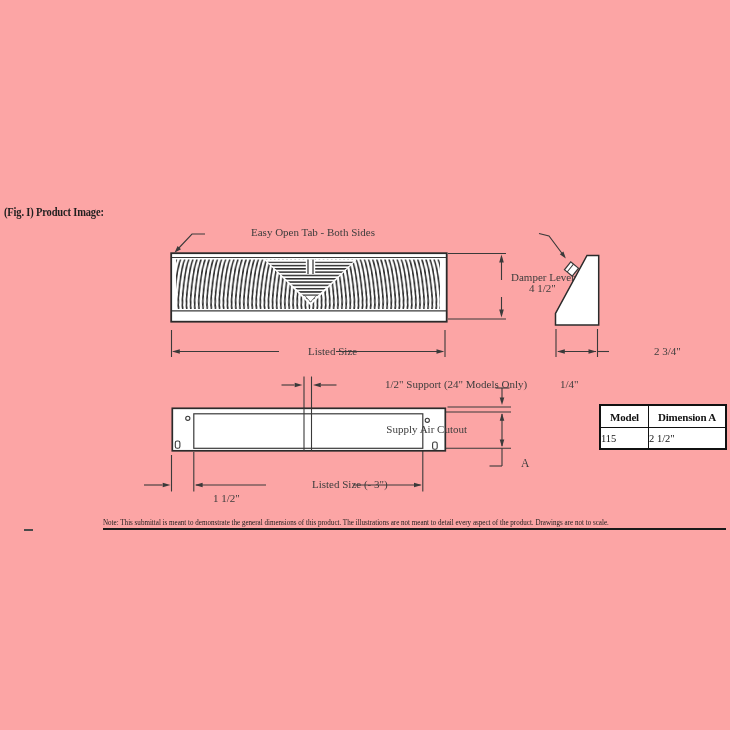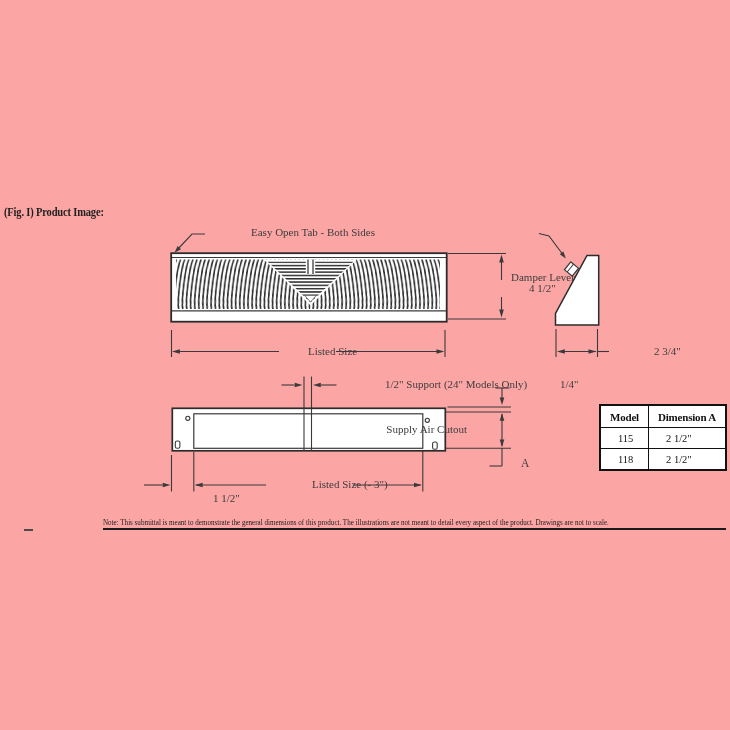--- a/index.html
+++ b/index.html
@@ -8,21 +8,21 @@
   .lbl{position:absolute;font-size:11px;color:#3d3d3d;white-space:nowrap;line-height:1;padding-left:44px;}
   #fig-title{position:absolute;left:4px;top:205px;font-size:12.5px;font-weight:bold;color:#1f1f1f;
              letter-spacing:-0.2px;transform:scaleX(0.84);transform-origin:left top;white-space:nowrap;}
   svg{position:absolute;display:block;}
   #overlay{left:0;top:0;}
   #grille{left:170px;top:252px;}
   .dim-table{position:absolute;left:599px;top:404px;border-collapse:collapse;background:#fff;}
   .dim-table th,.dim-table td{border:1.5px solid #111;padding:0;color:#111;}
   .dim-table{border:2px solid #111;}
   .dim-table th{font-size:11px;font-weight:bold;height:21px;letter-spacing:-0.2px;}
-  .dim-table td{font-size:10.5px;height:20px;padding-left:17px;}
+  .dim-table td{font-size:10.5px;height:20px;}
   .col-model{width:47px;}
   .col-dima{width:76px;}
   #note-text{position:absolute;left:103px;top:518px;font-size:8.3px;color:#1a1a1a;white-space:nowrap;
              transform:scaleX(0.85);transform-origin:left top;}
   #note-rule{position:absolute;left:103px;top:528px;width:623px;height:1.7px;background:#1a1a1a;}
   #stray-dash{position:absolute;left:24px;top:529px;width:9px;height:2px;background:#4a4a4a;}
   #supply-label{left:194px;top:424px;width:229px;text-align:right;}
 </style>
 </head>
 <body>
@@ -158,24 +158,20 @@
   <table class="dim-table">
     <tbody>
         <tr>
       <th class="col-model">Model</th>
       <th class="col-dima">Dimension A</th>
     </tr>
     <tr>
       <td>115</td>
       <td>2 1/2"</td>
     </tr>
-    <tr>
-      <td>118</td>
-      <td>2 1/2"</td>
-    </tr>
   </tbody>
     </table>
 
   <div id="note-text">Note: This submittal is meant to demonstrate the general dimensions of this product. The illustrations are not meant to detail every aspect of the product. Drawings are not to scale.</div>
   <div id="note-rule"></div>
   <div id="stray-dash"></div>
 
 </div>
 
 </body></html>

